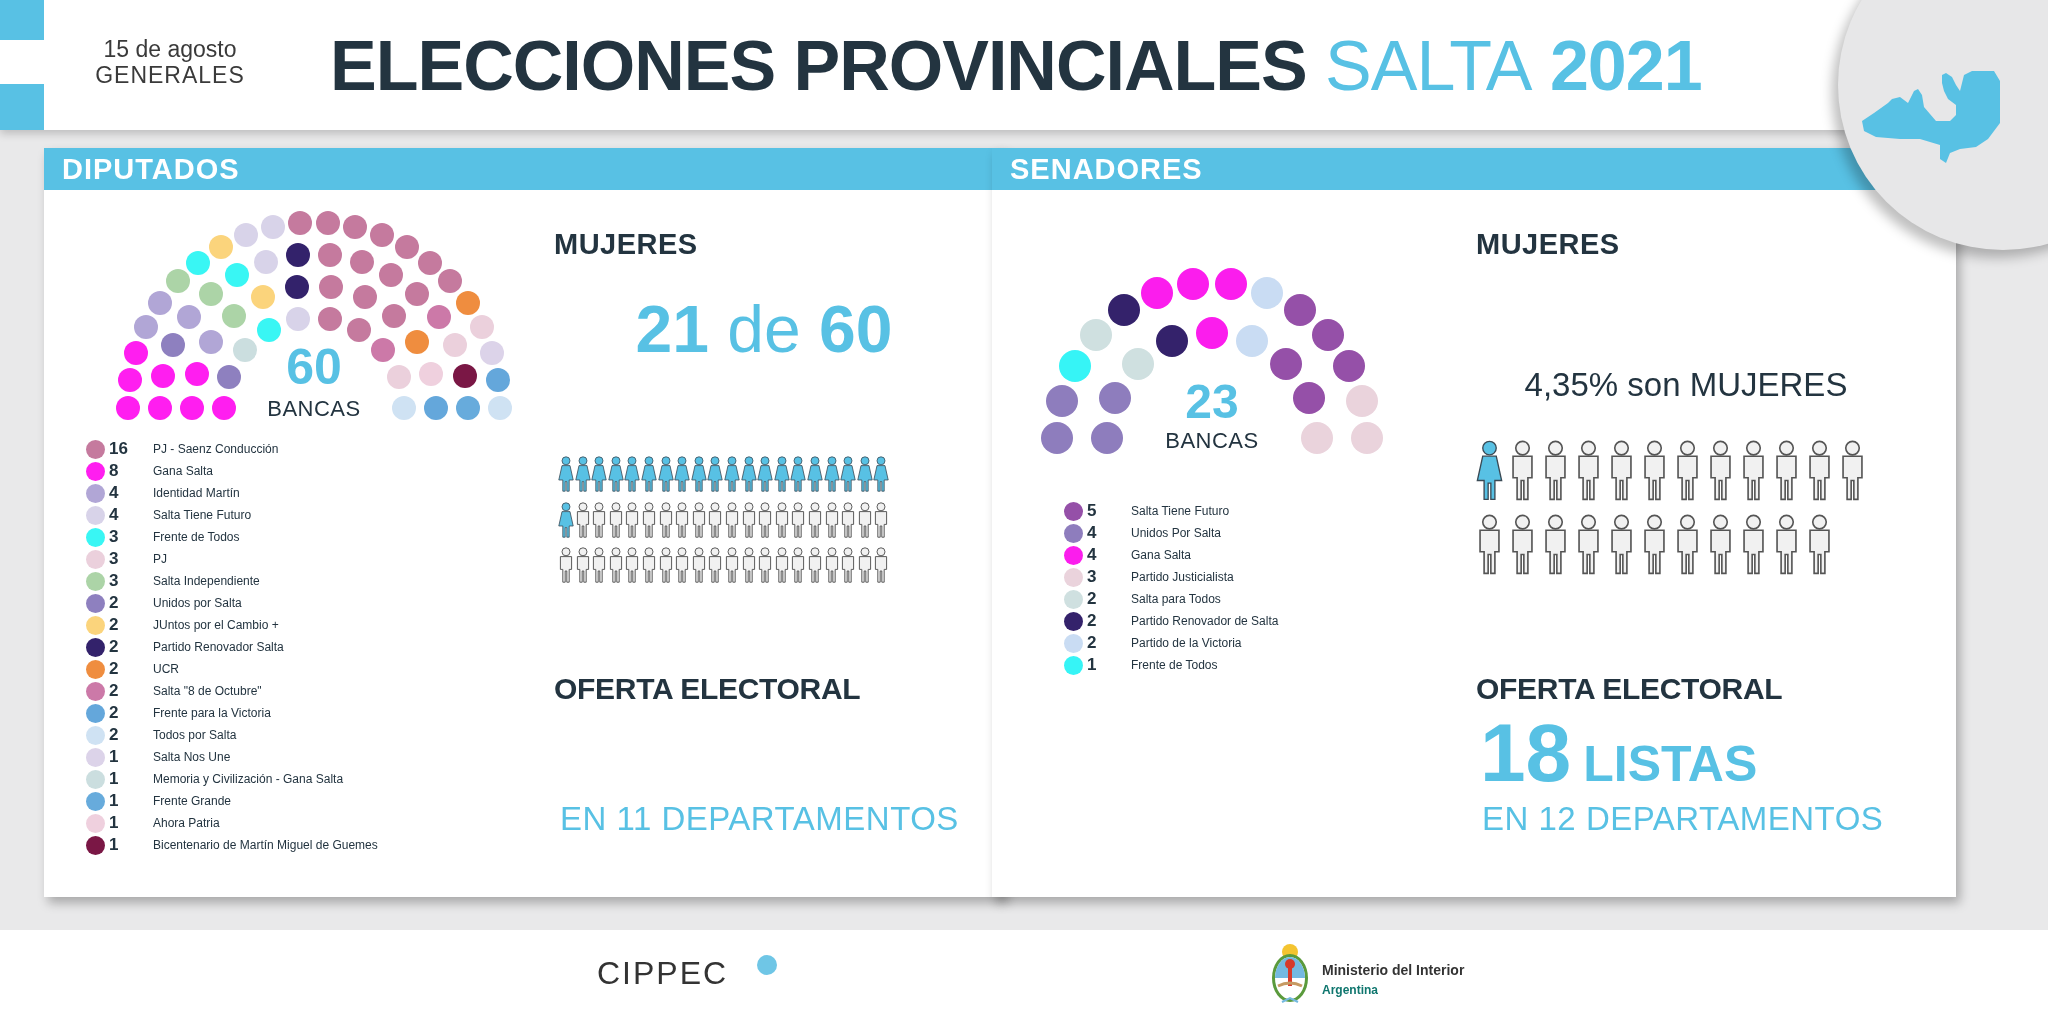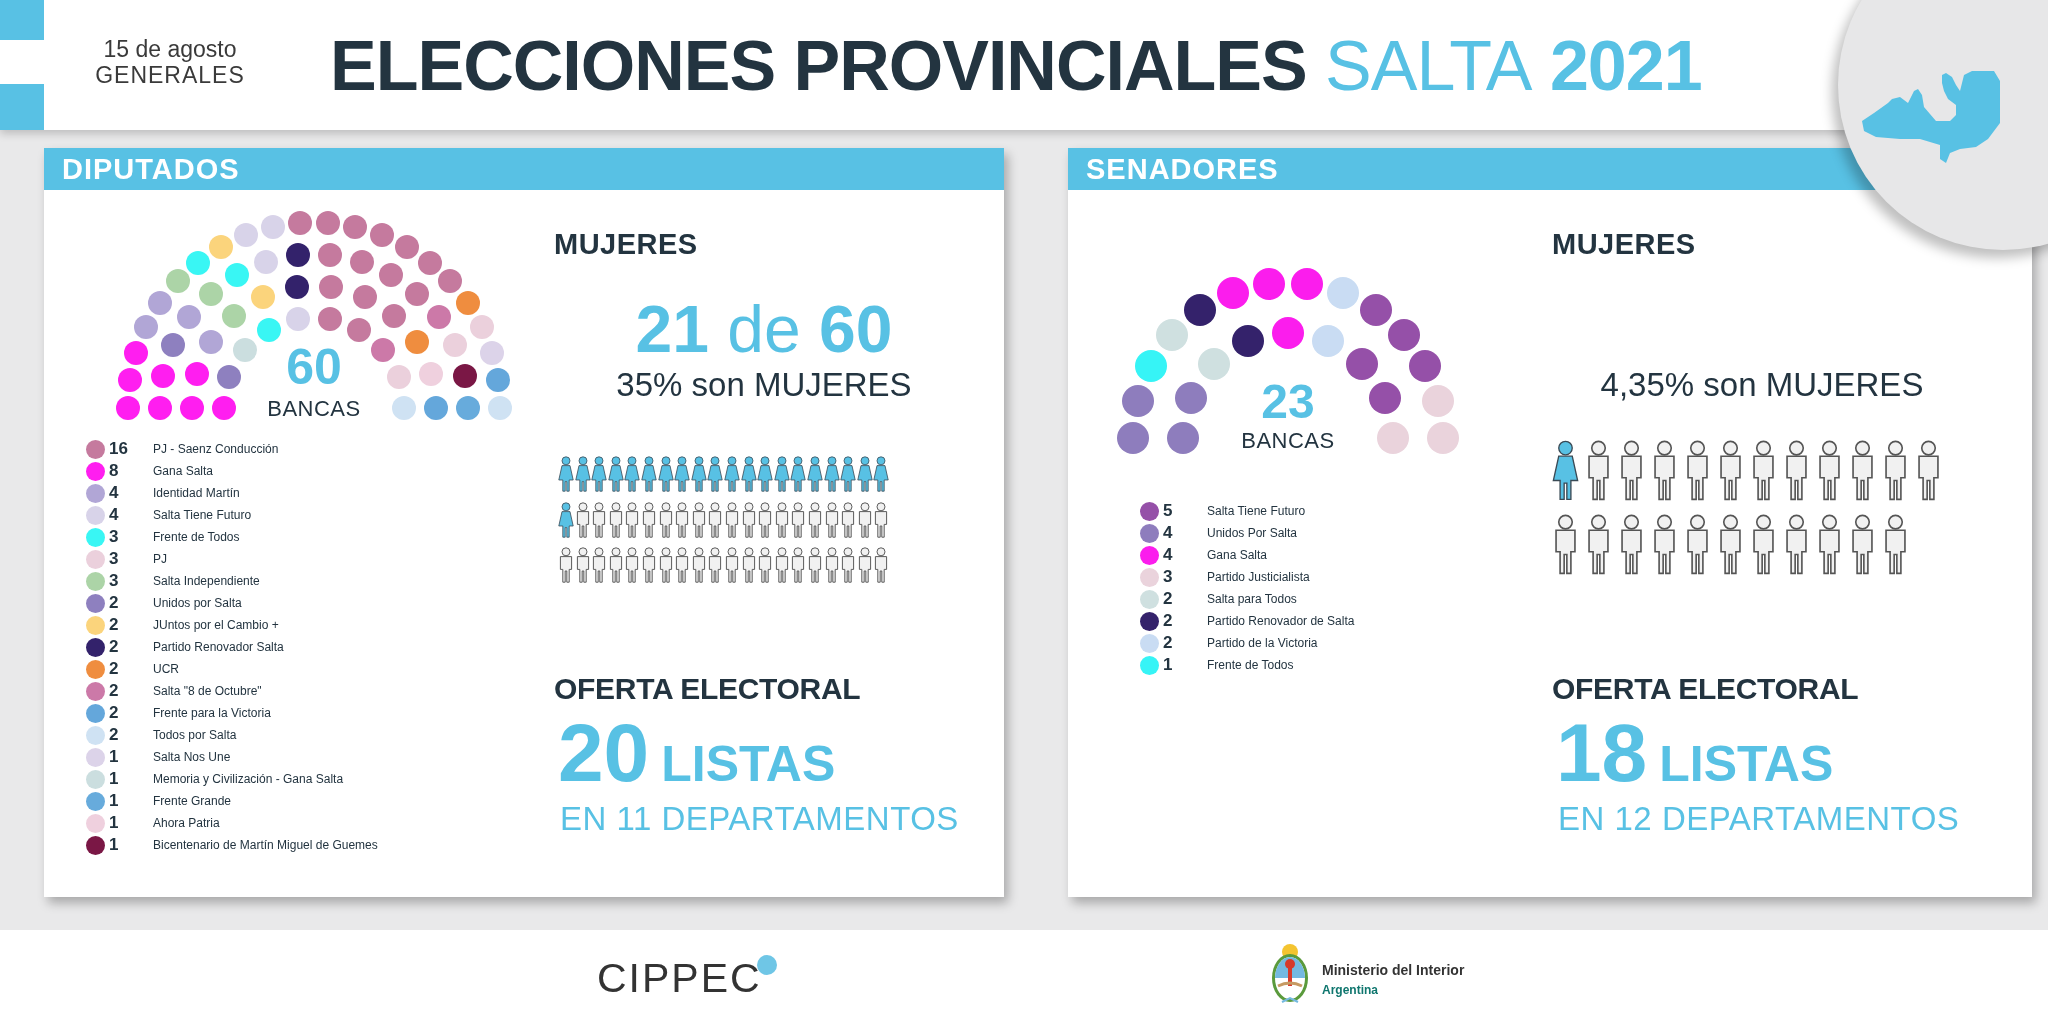--- a/index.html
+++ b/index.html
@@ -16,21 +16,21 @@
   .hdr-title { position: absolute; left: 330px; top: 26px; font-size: 70px; line-height: 80px; white-space: nowrap; font-weight: 900; color: #233440; letter-spacing: -1px; }
   .hdr-title .t-salta { color: #58c1e4; font-weight: 300; }
   .hdr-title .t-year { color: #58c1e4; font-weight: 900; }
 
   .map-circle { position: absolute; left: 1838px; top: -80px; width: 330px; height: 330px; border-radius: 50%; background: #e7e7e8; box-shadow: -6px 8px 12px rgba(0,0,0,0.25); z-index: 4; overflow: hidden; }
   .map-circle svg { position: absolute; left: 22px; top: 115px; }
 
   
   .panel { position: absolute; top: 148px; height: 749px; background: #fff; box-shadow: 4px 6px 10px rgba(0,0,0,0.28); z-index: 1; }
   .panel-left { left: 44px; width: 960px; }
-  .panel-right { left: 1068px; width: 964px; }
+  .panel-right { left: 992px; width: 964px; }
   .panel-head { height: 42px; background: #58c1e4; color: #fff; font-size: 29px; font-weight: 700; line-height: 42px; padding-left: 18px; letter-spacing: 1px; }
 
   .hemi { position: absolute; }
   .seat { position: absolute; border-radius: 50%; }
   .hemi-num { position: absolute; color: #58c1e4; font-weight: 900; text-align: center; }
   .hemi-lbl { position: absolute; font-size: 22px; color: #233440; text-align: center; letter-spacing: 0.5px; }
 
   .legend { position: absolute; }
   .leg-row { display: flex; align-items: center; height: 22px; }
   .leg-dot { width: 19px; height: 19px; border-radius: 50%; flex: none; }
@@ -49,21 +49,21 @@
 
   .of-title { position: absolute; font-size: 30px; font-weight: 700; color: #233440; letter-spacing: -0.3px; }
   .of-num { position: absolute; color: #58c1e4; white-space: nowrap; }
   .of-num .n { font-size: 82px; font-weight: 900; line-height: 90px; }
   .of-num .l { font-size: 50px; font-weight: 700; margin-left: 12px; }
   .of-dep { position: absolute; color: #58c1e4; font-size: 33px; white-space: nowrap; font-weight: 300; letter-spacing: 0.5px; }
 
   
   .gray-band { position: absolute; left: 0; top: 130px; width: 2048px; height: 800px; background: #e9e9ea; z-index: 0; }
   .footer { position: absolute; left: 0; top: 930px; width: 2048px; height: 95px; background: #ffffff; z-index: 1; }
-  .cippec { position: absolute; left: 597px; top: 25px; font-size: 41px; font-weight: 300; color: #333; letter-spacing: 2px; }
+  .cippec { position: absolute; left: 597px; top: 25px; font-size: 32px; font-weight: 300; color: #333; letter-spacing: 2px; }
   .cippec-dot { position: absolute; left: 757px; top: 25px; width: 20px; height: 20px; border-radius: 50%; background: #6fc6e6; }
   .min-logo { position: absolute; left: 1268px; top: 12px; }
   .min-text { position: absolute; left: 1322px; top: 30px; line-height: 20px; }
   .min-text .m1 { display: block; font-size: 14px; font-weight: 700; color: #333; }
   .min-text .m2 { display: block; font-size: 12px; font-weight: 700; color: #0f766e; }
 </style>
 </head>
 <body>
 
 <div id="root">
@@ -255,21 +255,20 @@
           <span class="leg-name">Bicentenario de Martín Miguel de Guemes</span>
         </div>
       </div>
 
     <div class="muj-title" style="left:510px; top:80px;">MUJERES</div>
     <div class="muj-ratio" style="left:510px; top:146px; width:420px;">
       <b>21</b>
       <span class="de">de</span>
       <b>60</b>
     </div>
-    <div class="muj-pct" style="left:510px; top:218px; width:420px;">35% son MUJERES</div>
 
     <div class="people" id="people-dip" style="left:514px; top:308px;">
         <div class="people-row" style="margin-bottom: 4.8px;">
           <span class="person" style="margin-right: 0.6px;"><svg width="16" height="36.800000000000004" viewBox="0 0 20 46">
               <circle cx="10" cy="6" r="5" fill="#58c1e4" stroke="#3a4a55" stroke-width="1"></circle>
               <path d="M5 12 L15 12 L19 30 L14 30 L14 44 L11 44 L11 32 L9 32 L9 44 L6 44 L6 30 L1 30 Z" fill="#58c1e4" stroke="#3a4a55" stroke-width="1"></path>
             </svg></span>
           <span class="person" style="margin-right: 0.6px;"><svg width="16" height="36.800000000000004" viewBox="0 0 20 46">
               <circle cx="10" cy="6" r="5" fill="#58c1e4" stroke="#3a4a55" stroke-width="1"></circle>
               <path d="M5 12 L15 12 L19 30 L14 30 L14 44 L11 44 L11 32 L9 32 L9 44 L6 44 L6 30 L1 30 Z" fill="#58c1e4" stroke="#3a4a55" stroke-width="1"></path>
@@ -507,23 +506,20 @@
               <path d="M3 12 L17 12 L17 28 L14 28 L14 44 L11 44 L11 30 L9 30 L9 44 L6 44 L6 28 L3 28 Z" fill="#f1f1f1" stroke="#555" stroke-width="1.2"></path>
             </svg></span>
           <span class="person" style="margin-right: 0.6px;"><svg width="16" height="36.800000000000004" viewBox="0 0 20 46">
               <circle cx="10" cy="6" r="5" fill="#f1f1f1" stroke="#555" stroke-width="1.2"></circle>
               <path d="M3 12 L17 12 L17 28 L14 28 L14 44 L11 44 L11 30 L9 30 L9 44 L6 44 L6 28 L3 28 Z" fill="#f1f1f1" stroke="#555" stroke-width="1.2"></path>
             </svg></span>
         </div>
       </div>
 
     <div class="of-title" style="left:510px; top:524px;">OFERTA ELECTORAL</div>
-    <div class="of-num" style="left:514px; top:560px;">
-      <span class="n">20</span><span class="l">LISTAS</span>
-    </div>
     <div class="of-dep" style="left:516px; top:652px;">EN 11 DEPARTAMENTOS</div>
   </div>
 
   <div class="panel panel-right">
     <div class="panel-head">SENADORES</div>
 
     <div class="hemi" id="hemi-sen" style="left:50px; top:90px; width:340px; height:250px;">
         <div class="seat" style="width: 32px; height: 32px; left: 49px; top: 184px; background: rgb(142, 125, 189);"></div>
         <div class="seat" style="width: 32px; height: 32px; left: -1px; top: 184px; background: rgb(142, 125, 189);"></div>
         <div class="seat" style="width: 32px; height: 32px; left: 3.50402px; top: 146.906px; background: rgb(142, 125, 189);"></div>

